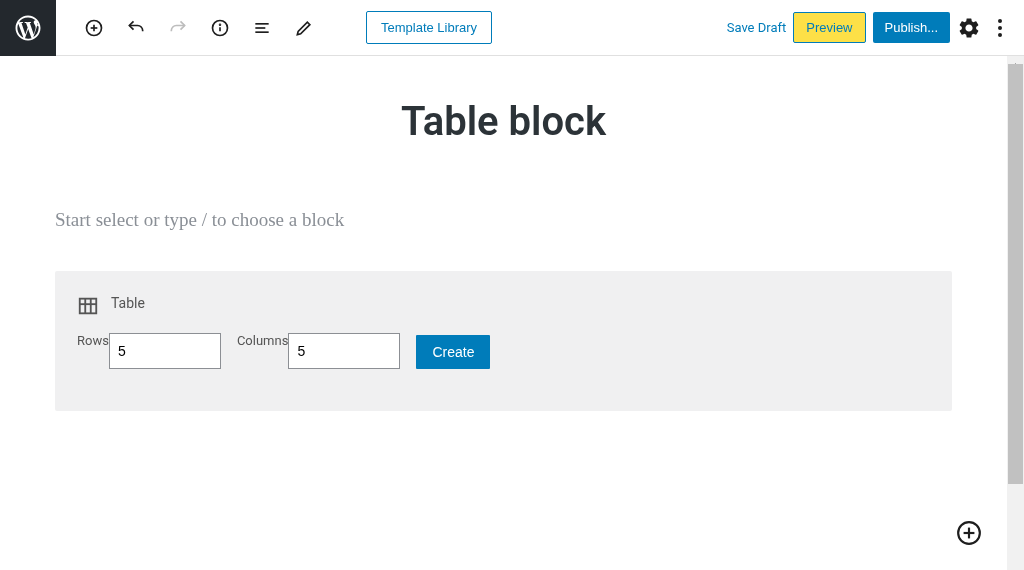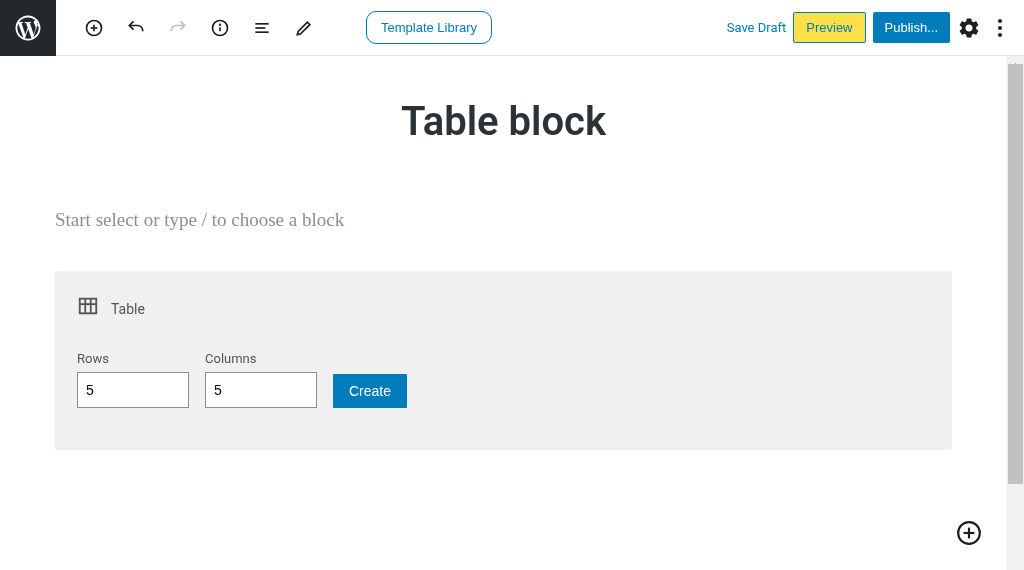--- a/index.html
+++ b/index.html
@@ -4,42 +4,42 @@
 <style>
   * { box-sizing: border-box; margin: 0; padding: 0; }
   html, body { width: 1024px; height: 570px; font-family: -apple-system, BlinkMacSystemFont, "Segoe UI", Roboto, sans-serif; background: #fff; overflow: hidden; }
   .toolbar { display: flex; align-items: center; height: 56px; border-bottom: 1px solid #e0e0e0; padding-right: 12px; }
   .wp-logo { width: 56px; height: 56px; background: #23282d; display: flex; align-items: center; justify-content: center; }
   .wp-logo svg { width: 30px; height: 30px; fill: #fff; }
   .toolbar-left { display: flex; align-items: center; gap: 22px; padding-left: 28px; }
   .toolbar-icon { width: 20px; height: 20px; display: flex; align-items: center; justify-content: center; cursor: pointer; color: #1e1e1e; }
   .toolbar-icon.disabled { color: #bdbdbd; }
   .toolbar-icon svg { width: 20px; height: 20px; }
-  .template-library { margin-left: 30px; border: 1px solid #007cba; color: #007cba; background: #fff; padding: 8px 14px; font-size: 13px; cursor: pointer; border-radius: 10px; }
+  .template-library { margin-left: 30px; border: 1px solid #007cba; color: #007cba; background: #fff; padding: 8px 14px; font-size: 13px; cursor: pointer; border-radius: 2px; }
   .spacer { flex: 1; }
   .toolbar-right { display: flex; align-items: center; gap: 7px; }
   .link-btn { color: #007cba; font-size: 13px; cursor: pointer; }
   .outline-btn { border: 1px solid #007cba; color: #007cba; background: #fde047; padding: 7px 12px; font-size: 13px; cursor: pointer; border-radius: 2px; }
   .primary-btn { background: #007cba; color: #fff; border: none; padding: 8px 12px; font-size: 13px; cursor: pointer; border-radius: 2px; }
   .gear-btn, .more-btn { width: 24px; height: 24px; display: flex; align-items: center; justify-content: center; cursor: pointer; color: #1e1e1e; }
   .content-wrap { position: relative; height: calc(570px - 56px); overflow-y: auto; }
   .scrollbar { position: absolute; right: 0; top: 0; width: 17px; height: 100%; background: #f1f1f1; }
   .scrollbar-thumb { position: absolute; right: 1px; top: 8px; width: 15px; height: 420px; background: #c1c1c1; border-radius: 0; }
   .scrollbar-arrow { position: absolute; right: 0; width: 17px; height: 17px; display: flex; align-items: center; justify-content: center; font-size: 10px; color: #666; }
   .scrollbar-arrow.up { top: 0; }
   .main { padding: 24px 55px 0 55px; margin-right: 17px; }
   .page-title { text-align: center; font-size: 40px; font-weight: 600; color: #2c3338; margin-top: 18px; margin-bottom: 64px; }
   .placeholder-line { color: #8a8f96; font-family: Georgia, serif; font-size: 19px; margin-bottom: 40px; }
   .block { background: #f0f0f1; padding: 24px 22px 42px; border-radius: 2px; }
-  .block-header { display: flex; align-items: flex-end; gap: 12px; margin-bottom: 34px; }
+  .block-header { display: flex; align-items: flex-start; gap: 12px; margin-bottom: 16px; }
   .block-header svg { width: 22px; height: 22px; color: #555; }
   .block-title { font-size: 14px; color: #555; font-weight: 400; }
   .block-hint { font-size: 13px; color: #717171; margin-bottom: 24px; letter-spacing: 0.3px; }
   .block-inputs { display: flex; align-items: flex-end; gap: 16px; }
-  .input-group { display: flex; flex-direction: column; }
+  .input-group { display: flex; flex-direction: row; }
   .input-label { font-size: 13px; color: #555; margin-bottom: 6px; }
   .num-input { width: 112px; height: 36px; border: 1px solid #8c8f94; background: #fff; padding: 4px 8px; font-size: 14px; }
   .create-btn { background: #007cba; color: #fff; border: none; padding: 9px 16px; font-size: 14px; cursor: pointer; border-radius: 1px; }
   .add-circle { position: absolute; right: 42px; bottom: 24px; width: 26px; height: 26px; cursor: pointer; color: #1e1e1e; }
   .add-circle svg { width: 26px; height: 26px; }
 </style>
 </head>
 <body>
 
 <div class="toolbar">

